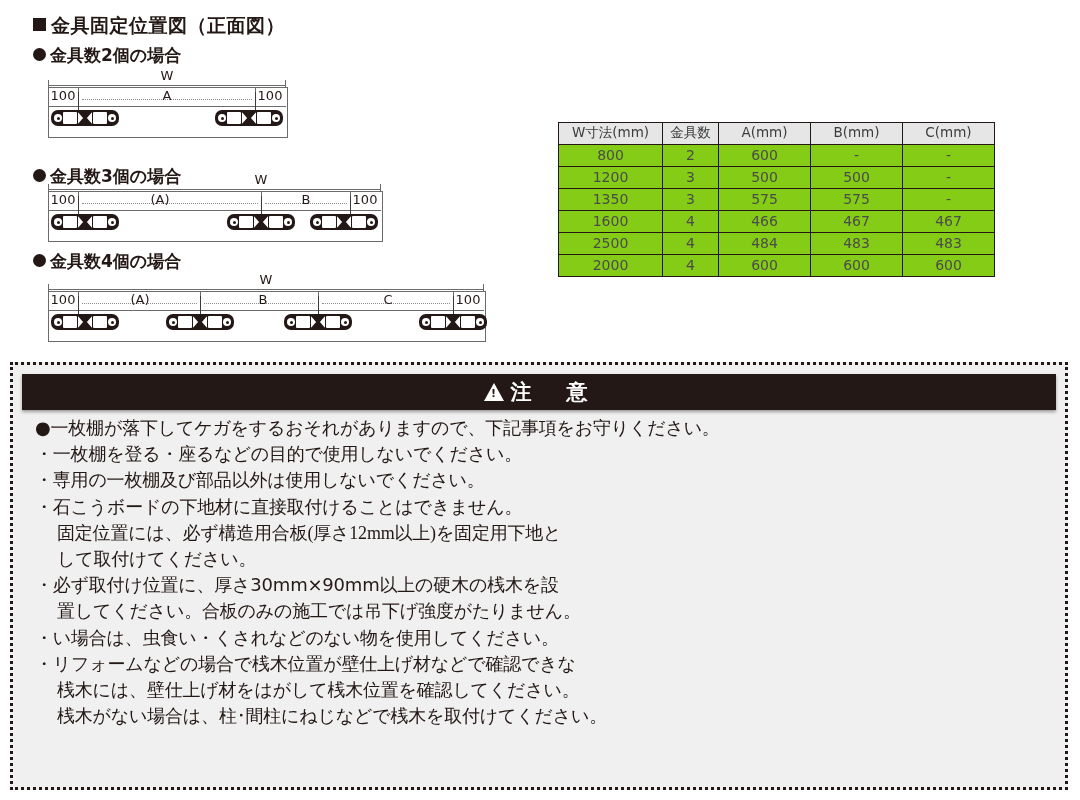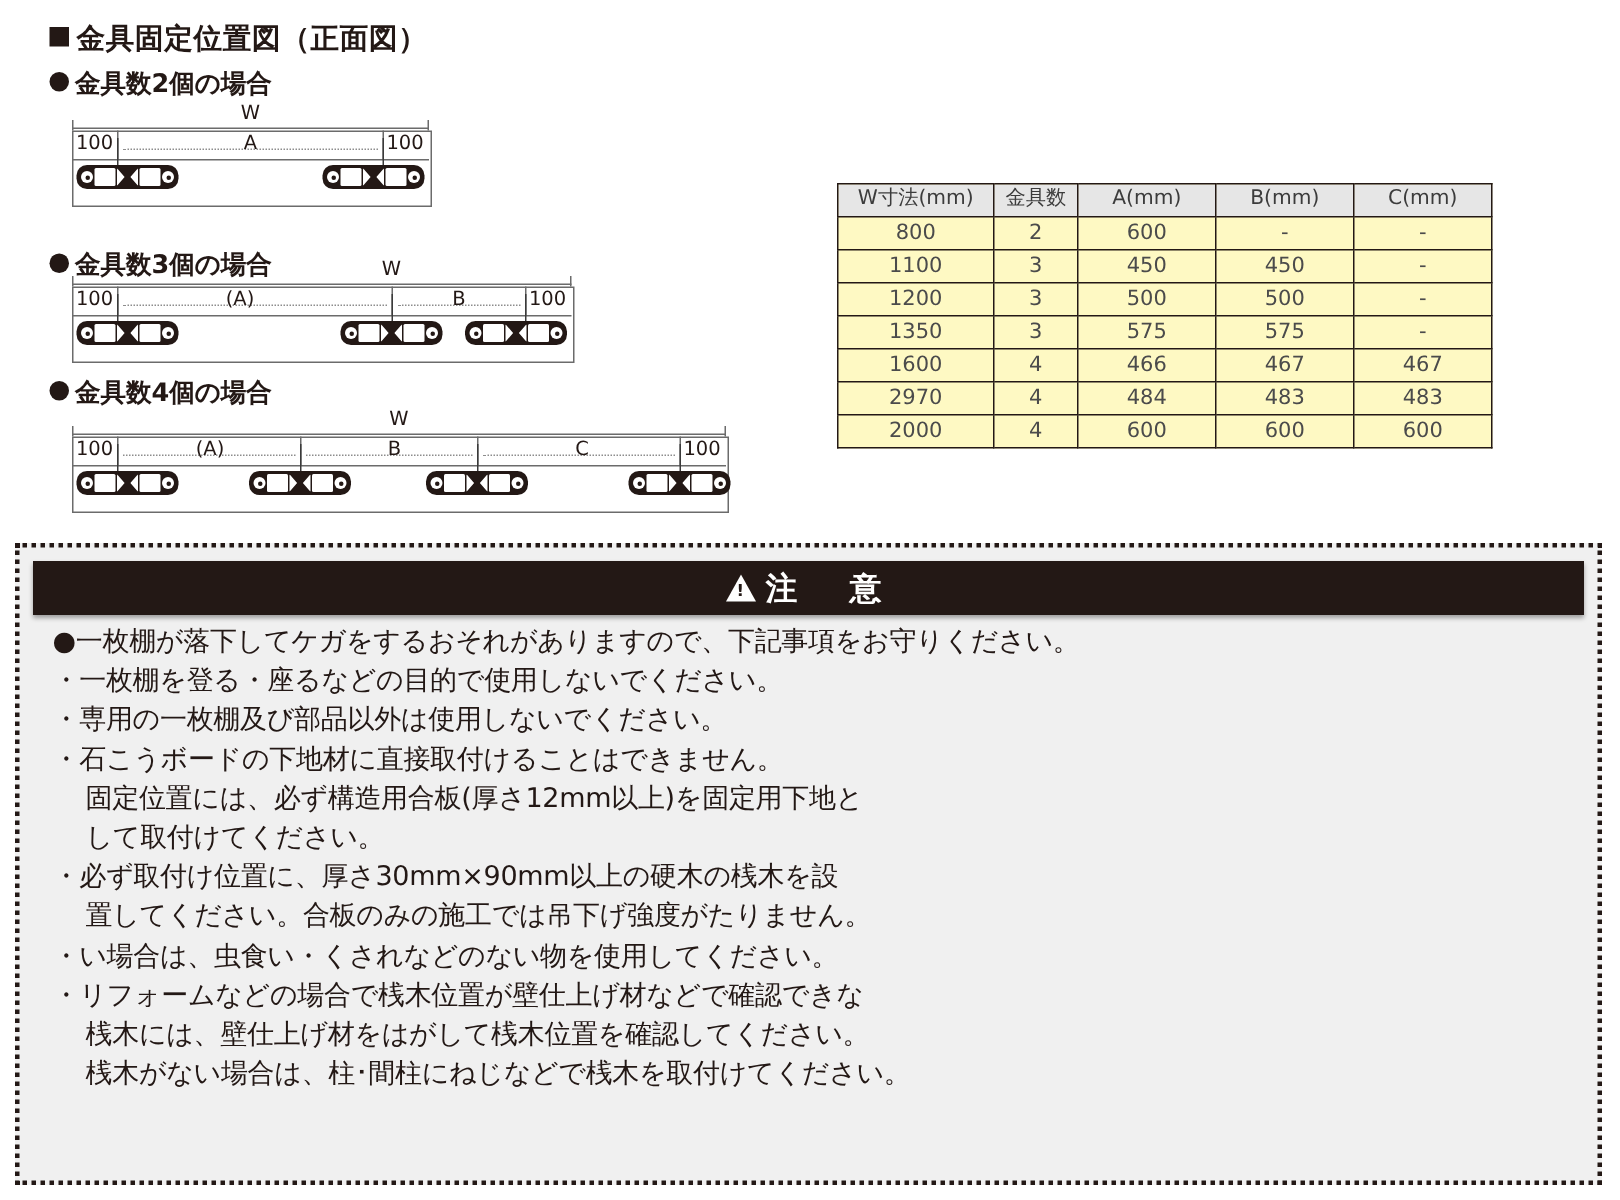--- a/index.html
+++ b/index.html
@@ -67,21 +67,21 @@
     width:16px;height:14px;background:#231815;
     clip-path:polygon(0 0,100% 0,62% 50%,100% 100%,0 100%,38% 50%);
     z-index:3;
   }
 
   
   #spec-table{
     position:absolute;left:558px;top:122px;
     border-collapse:collapse;
     font-size:14px;color:#4b4b4b;
-    background:#fef9c3;
+    background:#84cc16;
   }
   #spec-table th,#spec-table td{
     border:1px solid #231815;
     text-align:center;
     padding:2px 0 3px;
     font-weight:normal;
     line-height:1.15;
   }
   #spec-table thead th{background:#e6e6e6;color:#3c3c3c;font-size:13.5px;}
   #spec-table col.c-w{width:104px;}
@@ -113,21 +113,21 @@
   #warning-title{
     color:#ffffff;font-size:21px;font-weight:bold;letter-spacing:7px;
   }
 
   #warning-body{
     position:absolute;left:22px;top:50px;width:700px;
     font-size:18px;line-height:1.455;color:#231815;
     letter-spacing:-0.2px;
   }
   #warning-body p{margin:0;white-space:nowrap;}
-  #warning-body p.indent{text-indent:22px;}
+  #warning-body p.indent{text-indent:22px;font-family:Liberation Serif, serif;}
 </style>
 </head>
 <body>
 
 <div id="top-section">
 
   <div class="sec-title">
     <span class="sq"></span><span>金具固定位置図（正面図）</span>
   </div>
 
@@ -307,27 +307,20 @@
     </thead>
     <tbody id="spec-table-body">
         <tr>
           <td>800</td>
           <td>2</td>
           <td>600</td>
           <td>-</td>
           <td>-</td>
         </tr>
         <tr>
-          <td>1100</td>
-          <td>3</td>
-          <td>450</td>
-          <td>450</td>
-          <td>-</td>
-        </tr>
-        <tr>
           <td>1200</td>
           <td>3</td>
           <td>500</td>
           <td>500</td>
           <td>-</td>
         </tr>
         <tr>
           <td>1350</td>
           <td>3</td>
           <td>575</td>
@@ -335,21 +328,21 @@
           <td>-</td>
         </tr>
         <tr>
           <td>1600</td>
           <td>4</td>
           <td>466</td>
           <td>467</td>
           <td>467</td>
         </tr>
         <tr>
-          <td>2970</td>
+          <td>2500</td>
           <td>4</td>
           <td>484</td>
           <td>483</td>
           <td>483</td>
         </tr>
         <tr>
           <td>2000</td>
           <td>4</td>
           <td>600</td>
           <td>600</td>

